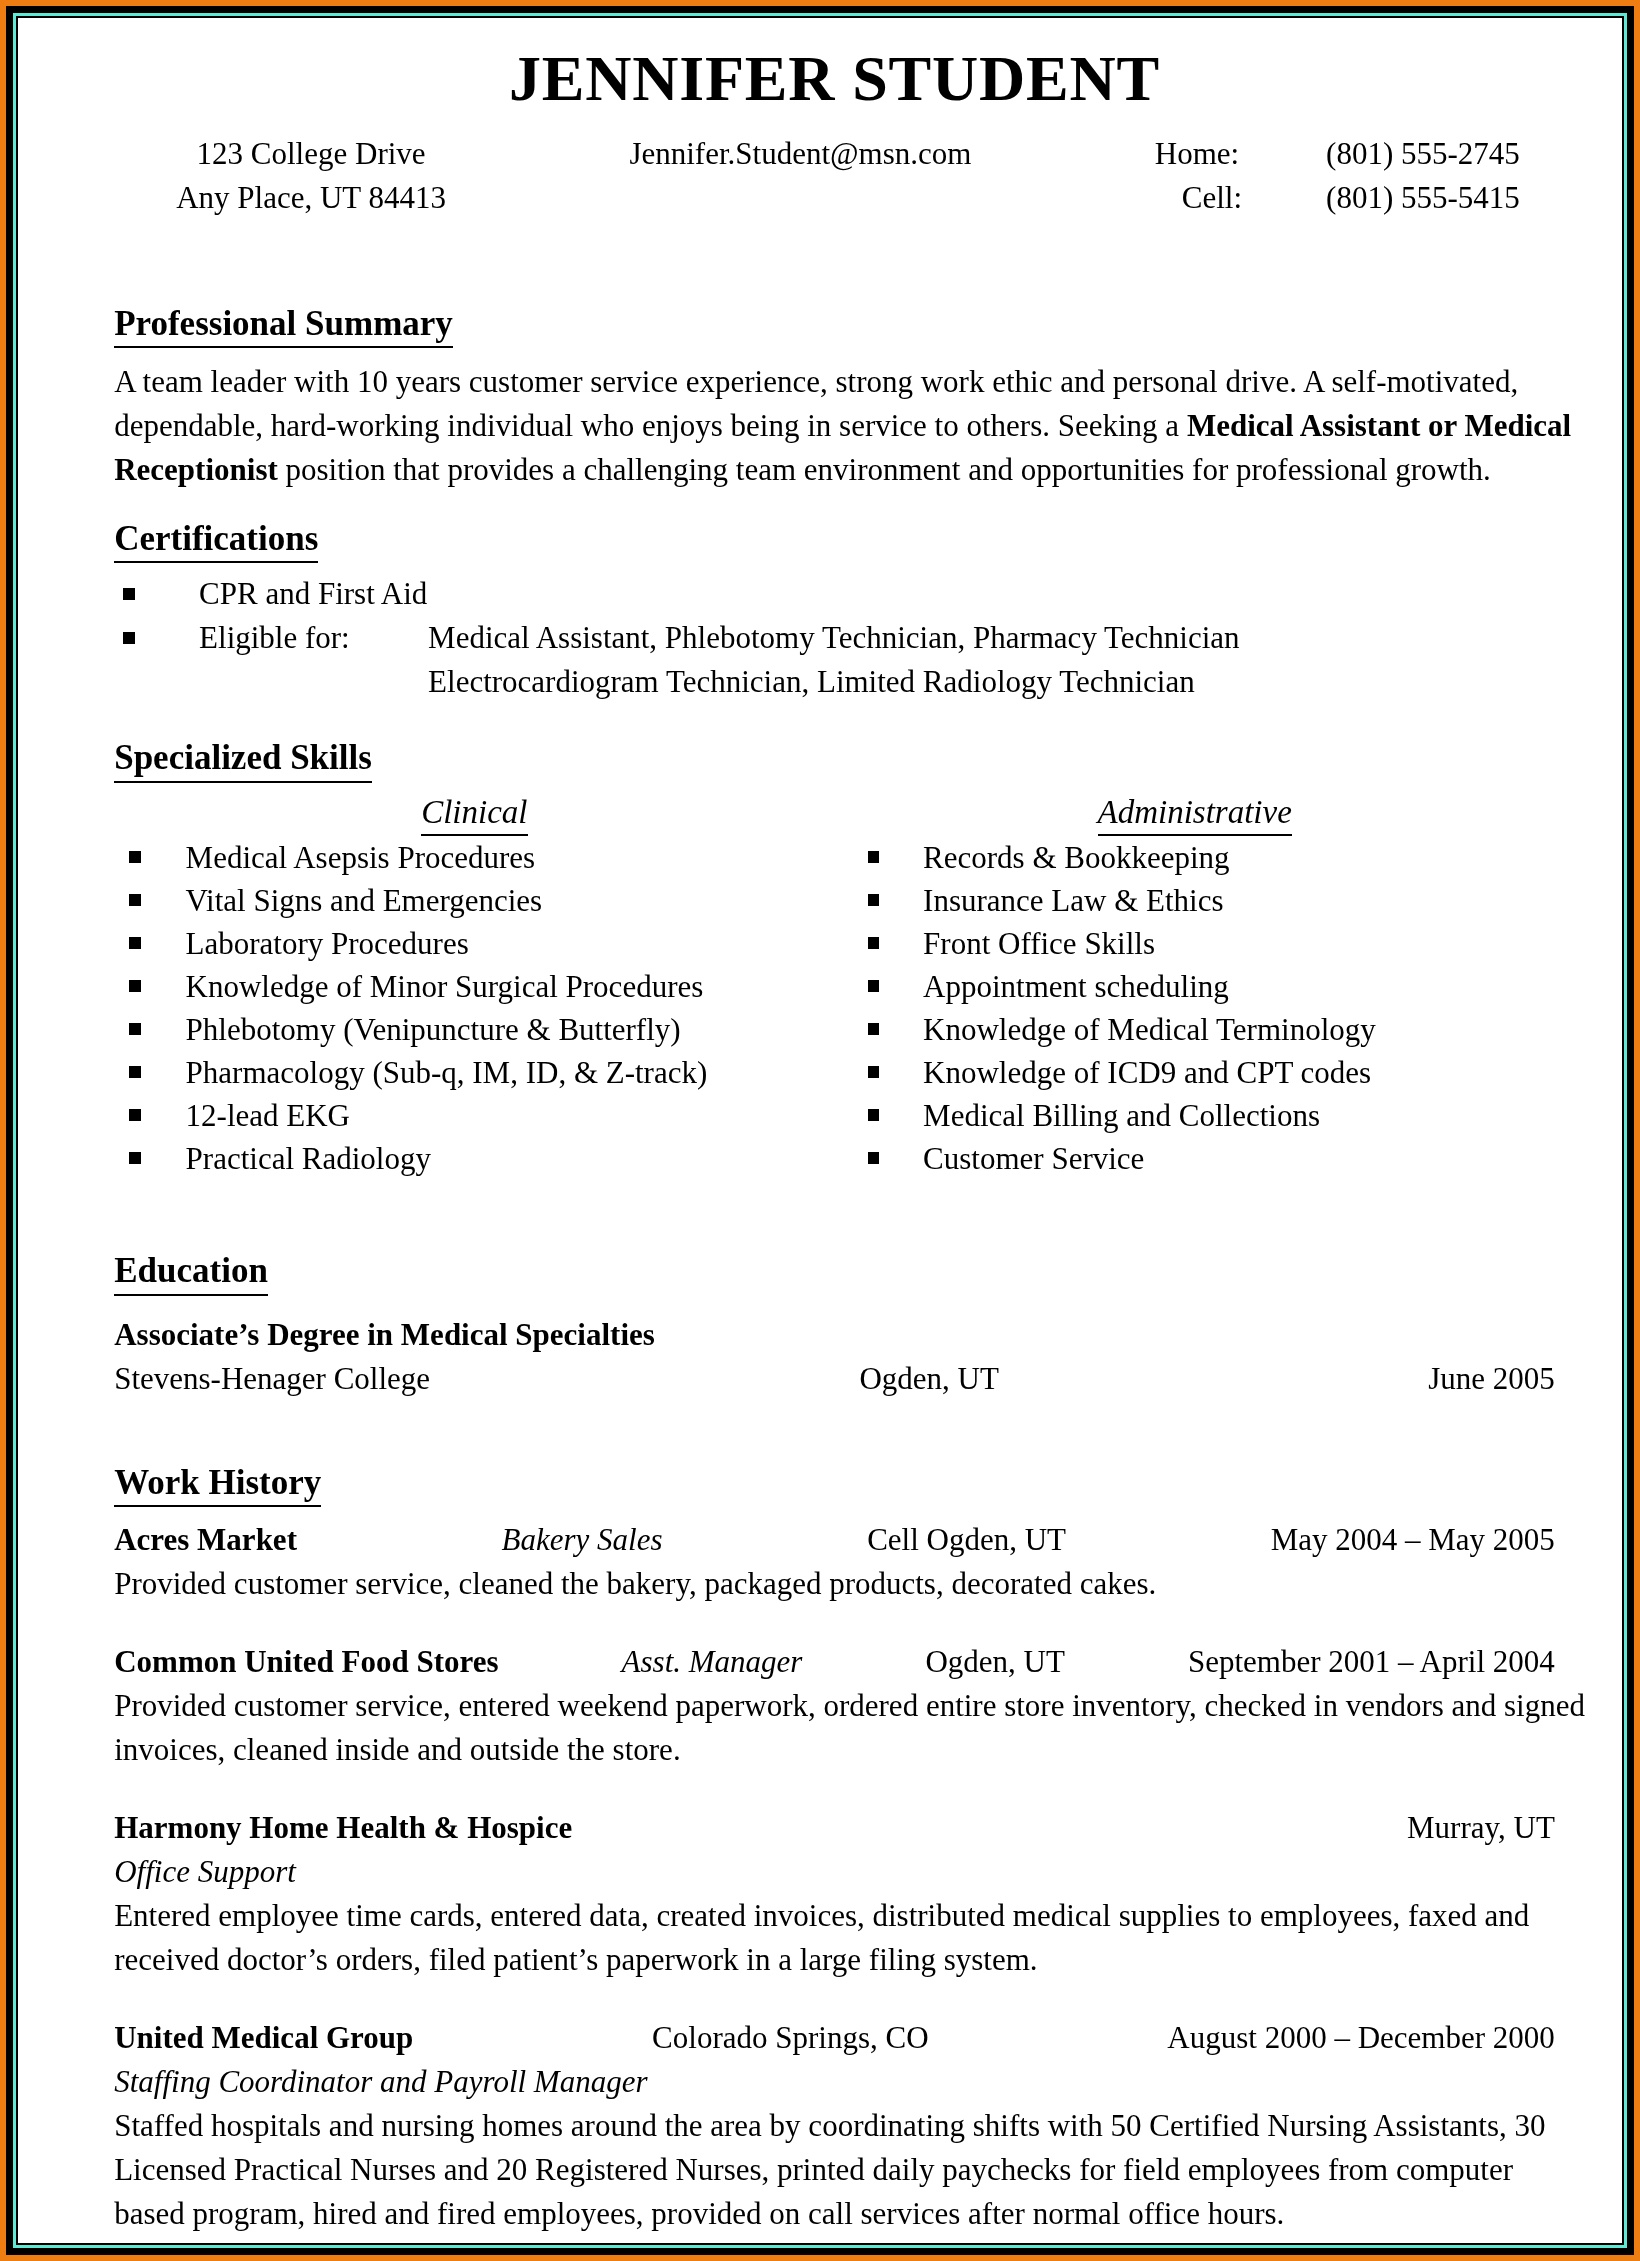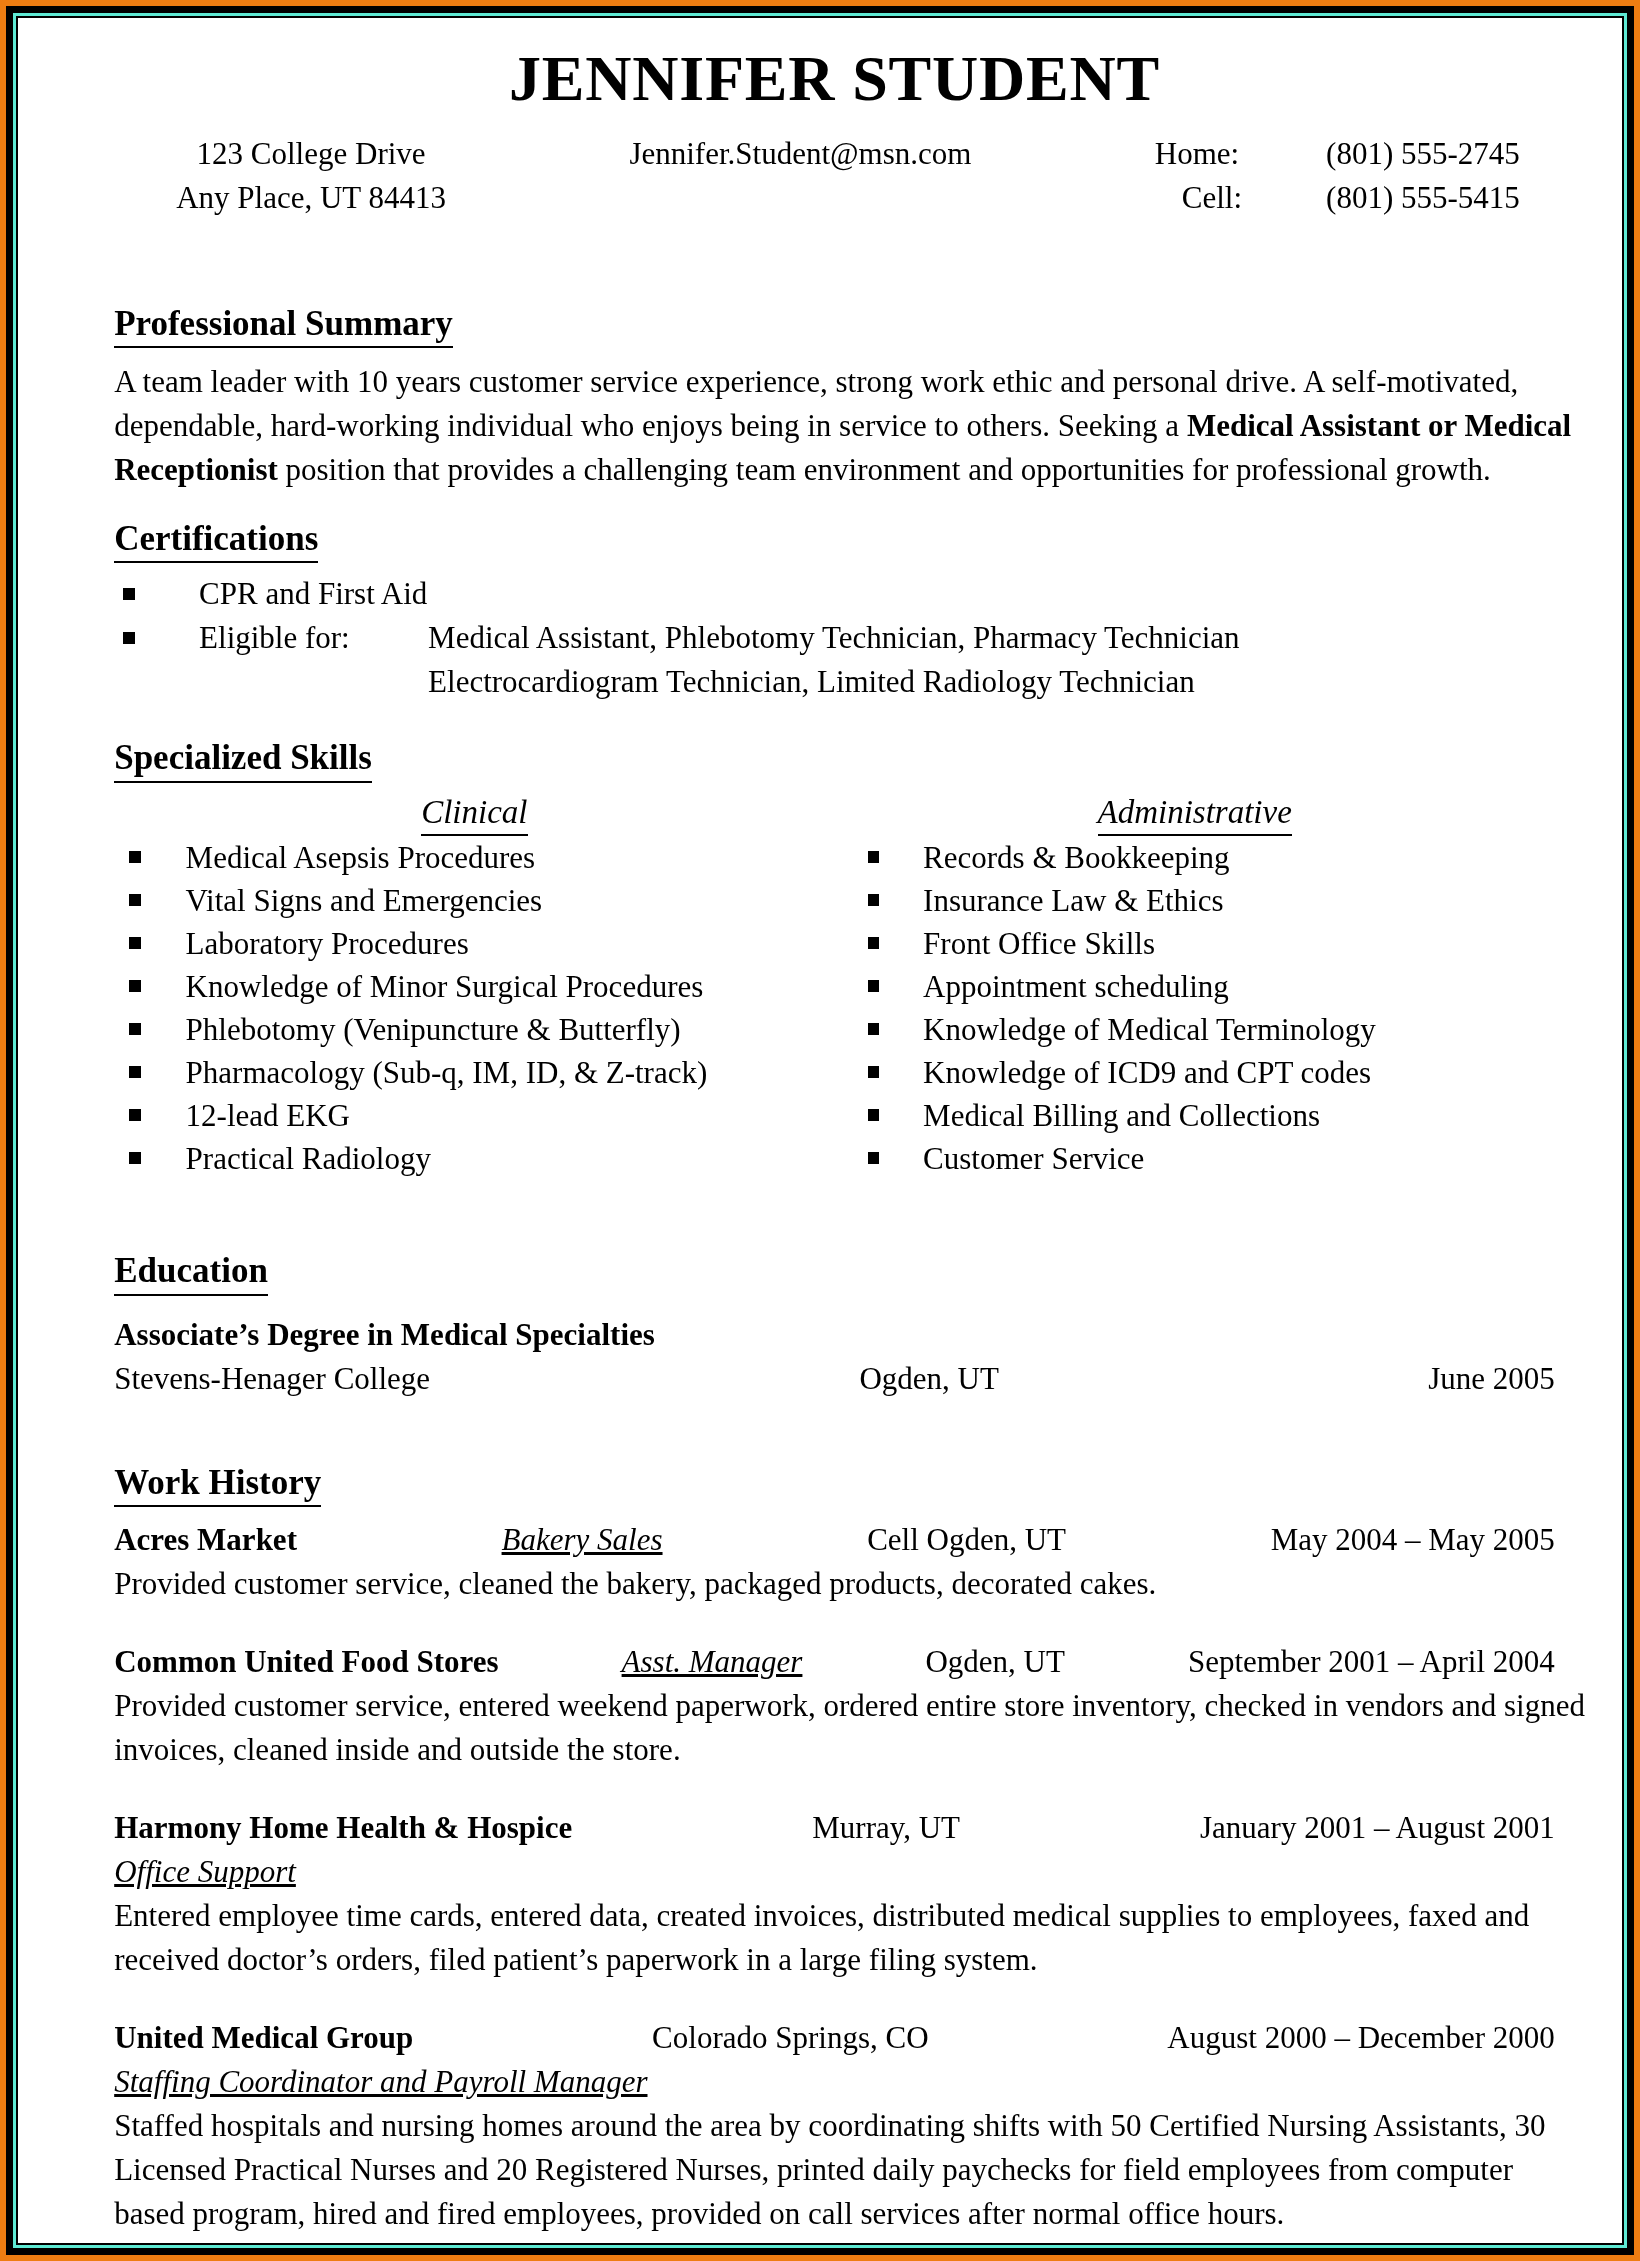--- a/index.html
+++ b/index.html
@@ -56,21 +56,21 @@
 
   .edu-sec { margin-top: 71px; }
   .edu-degree { font-weight: bold; margin-top: 17px; }
   .row-3col { display: flex; justify-content: space-between; }
 
   .work-sec { margin-top: 62px; }
   .job { margin-top: 11px; }
   .job + .job { margin-top: 34px; }
   .job-head { display: flex; justify-content: space-between; }
   .job-company { font-weight: bold; }
-  .job-role, .job-role-below { font-style: italic; text-decoration: underline; }
+  .job-role, .job-role-below { font-style: italic; }
   .job-desc { width: 1475px; }
 </style>
 </head>
 <body>
 
 <div class="frame-orange">
 <div class="frame-black">
 <div class="frame-white">
 <div class="frame-inner">
 
@@ -229,21 +229,20 @@
         <span class="job-location">Ogden, UT</span>
         <span class="job-dates">September 2001 – April 2004</span>
       </div>
       <div class="job-desc">Provided customer service, entered weekend paperwork, ordered entire store inventory, checked in vendors and signed invoices, cleaned inside and outside the store.</div>
     </div>
 
     <div class="job txt">
       <div class="job-head">
         <span class="job-company">Harmony Home Health &amp; Hospice</span>
         <span class="job-location">Murray, UT</span>
-        <span class="job-dates">January 2001 – August 2001</span>
       </div>
       <div class="job-role-below">Office Support</div>
       <div class="job-desc">Entered employee time cards, entered data, created invoices, distributed medical supplies to employees, faxed and received doctor’s orders, filed patient’s paperwork in a large filing system.</div>
     </div>
 
     <div class="job txt">
       <div class="job-head">
         <span class="job-company">United Medical Group</span>
         <span class="job-location">Colorado Springs, CO</span>
         <span class="job-dates">August 2000 – December 2000</span>

